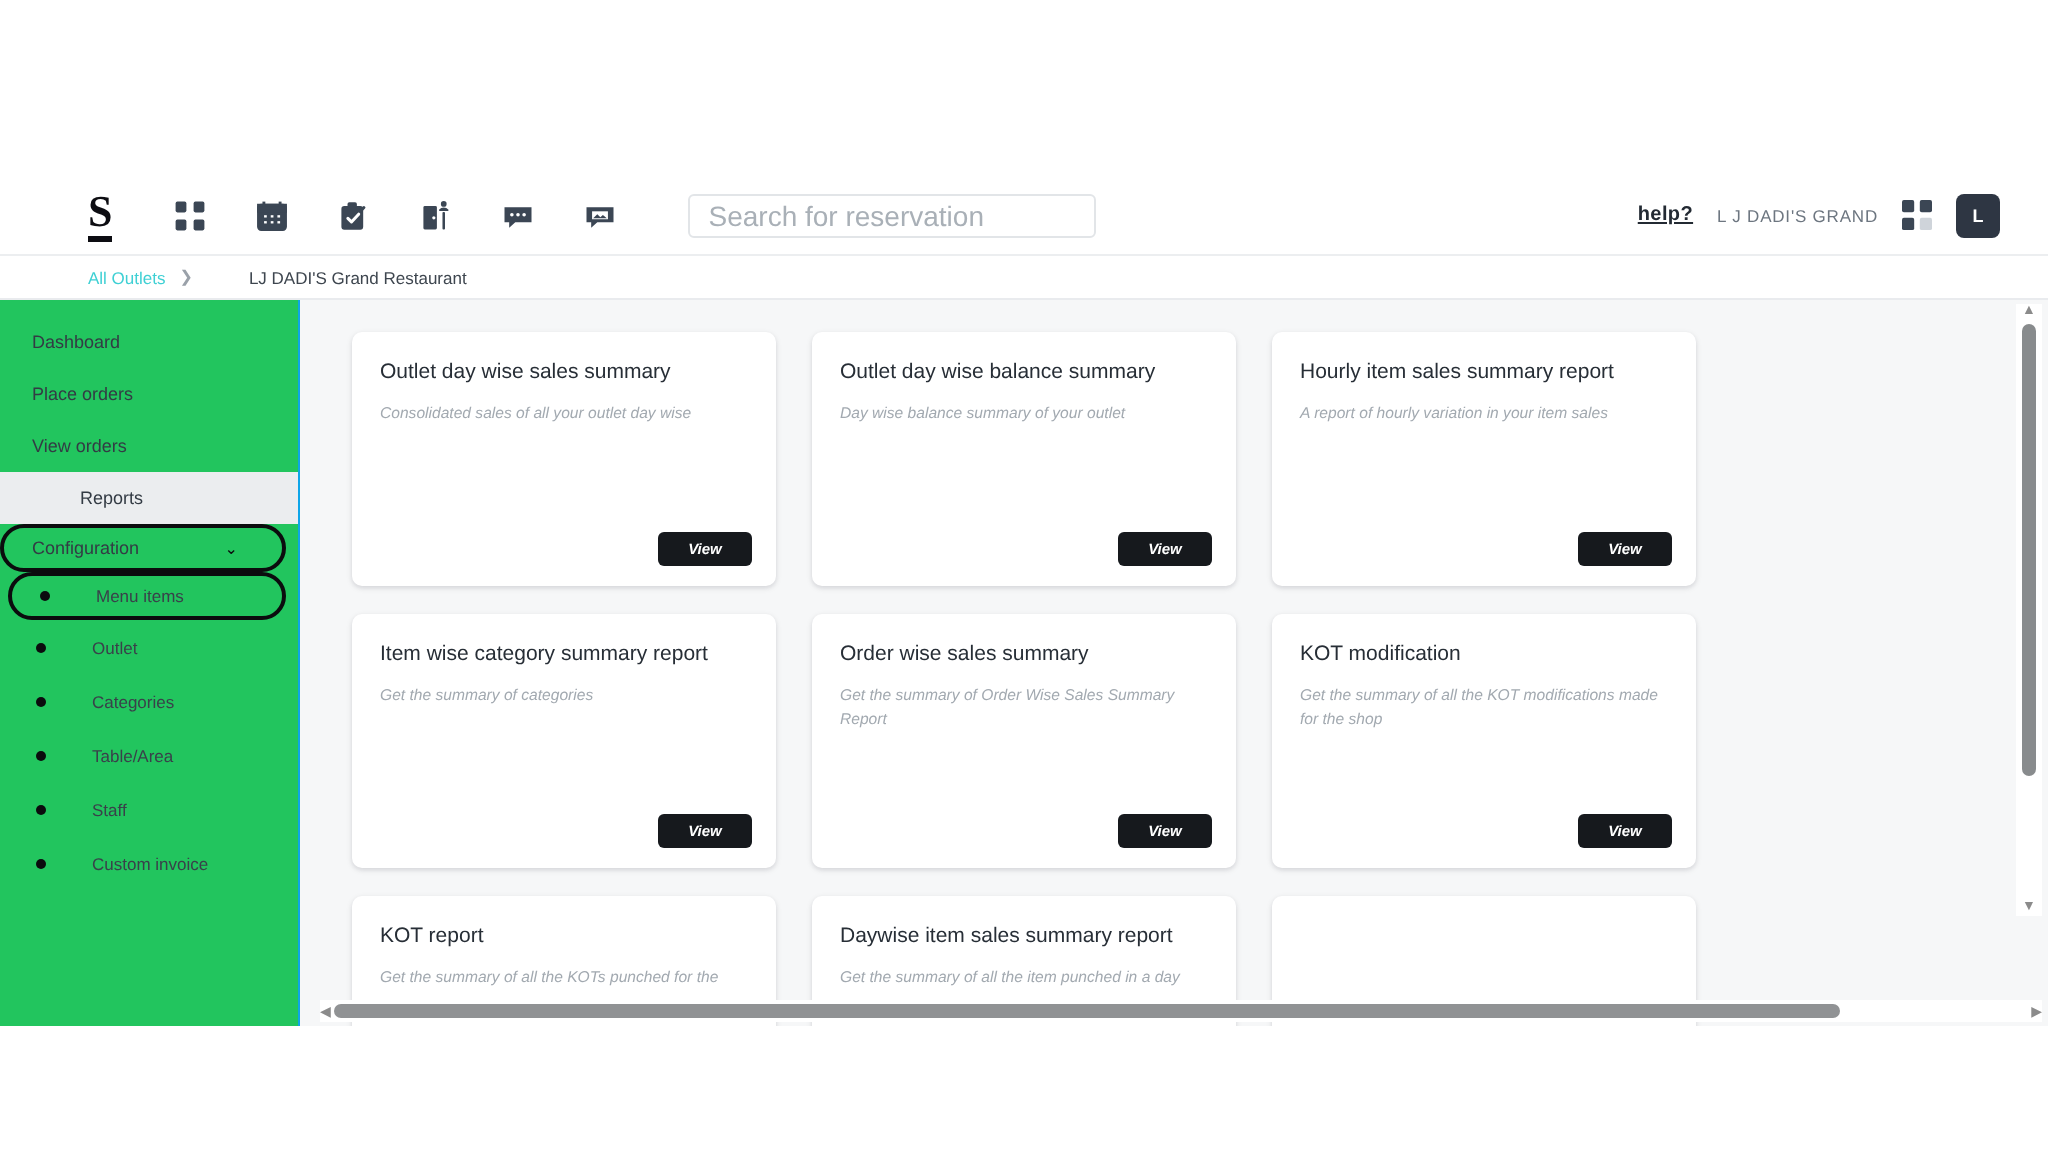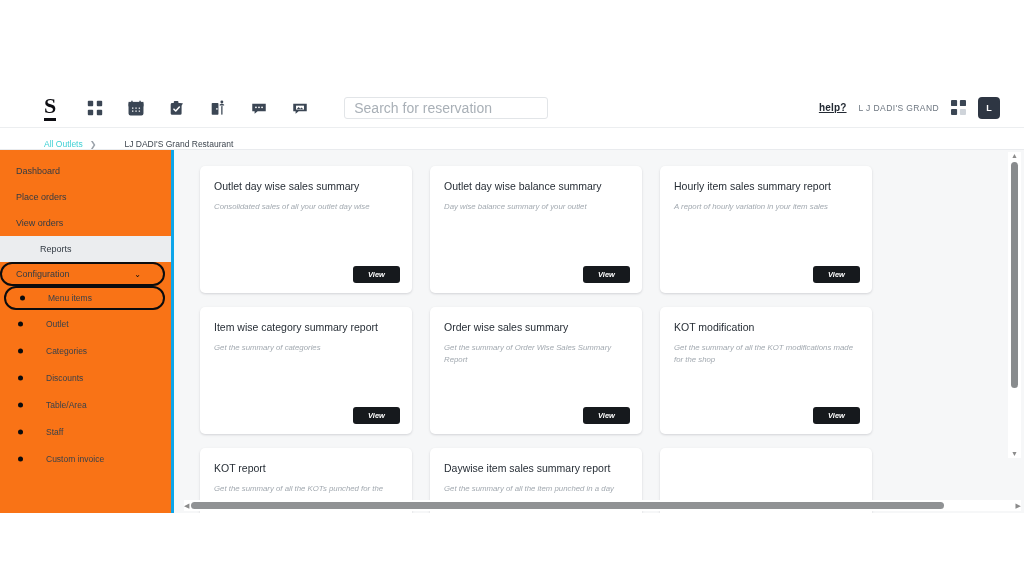--- a/index.html
+++ b/index.html
@@ -71,36 +71,36 @@
     background: #2e3643; color: #fff;
     font-size: 9px; font-weight: bold;
     display: flex; align-items: center; justify-content: center;
     cursor: pointer;
   }
 
   
   .crumbbar {
     height: 22px;
     background: #ffffff;
-    display: flex; align-items: flex-end;
+    display: flex; align-items: center;
     padding-left: 44px;
     border-bottom: 1px solid #e9ebee;
     gap: 7px;
   }
   .crumb-link { font-size: 8.5px; color: #3fd0d4; cursor: pointer; }
   .crumb-sep { font-size: 8px; color: #9aa1a9; }
   .crumb-cur { font-size: 8.5px; color: #3e464f; padding-left: 21px; }
 
   
   .body { display: flex; height: 363px; }
 
   .sidebar {
-    width: 174px;
-    background: #f97316;
-    border-right: 3px solid #0ea5e9;
+    width: 150px;
+    background: #22c55e;
+    border-right: 1px solid #0ea5e9;
     padding-top: 8px;
     position: relative;
   }
   .side-item {
     height: 26px; display: flex; align-items: center;
     padding-left: 16px; font-size: 9px; color: #2f3views;
     color: #333b44; cursor: pointer;
   }
   .side-item.active-fill { background: #ebedef; padding-left: 40px; }
   .side-item.outlined {
@@ -322,24 +322,20 @@
       <div class="side-sub">
         <span class="bullet"></span>
         <span>Outlet</span>
       </div>
       <div class="side-sub">
         <span class="bullet"></span>
         <span>Categories</span>
       </div>
       <div class="side-sub">
         <span class="bullet"></span>
-        <span>Discounts</span>
-      </div>
-      <div class="side-sub">
-        <span class="bullet"></span>
         <span>Table/Area</span>
       </div>
       <div class="side-sub">
         <span class="bullet"></span>
         <span>Staff</span>
       </div>
       <div class="side-sub">
         <span class="bullet"></span>
         <span>Custom invoice</span>
       </div>

